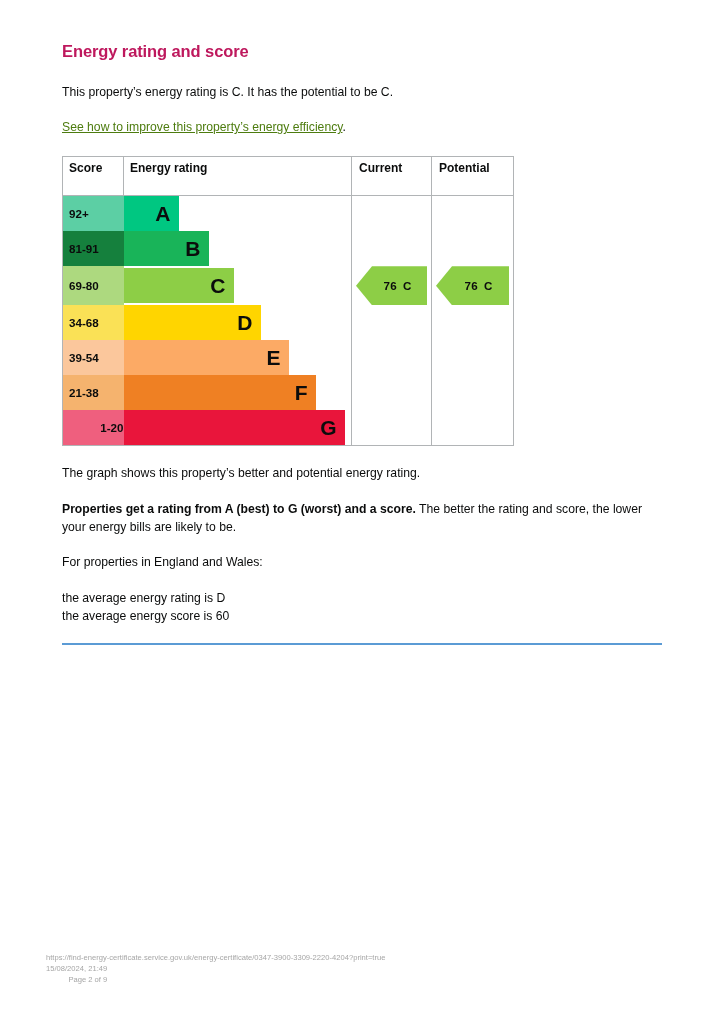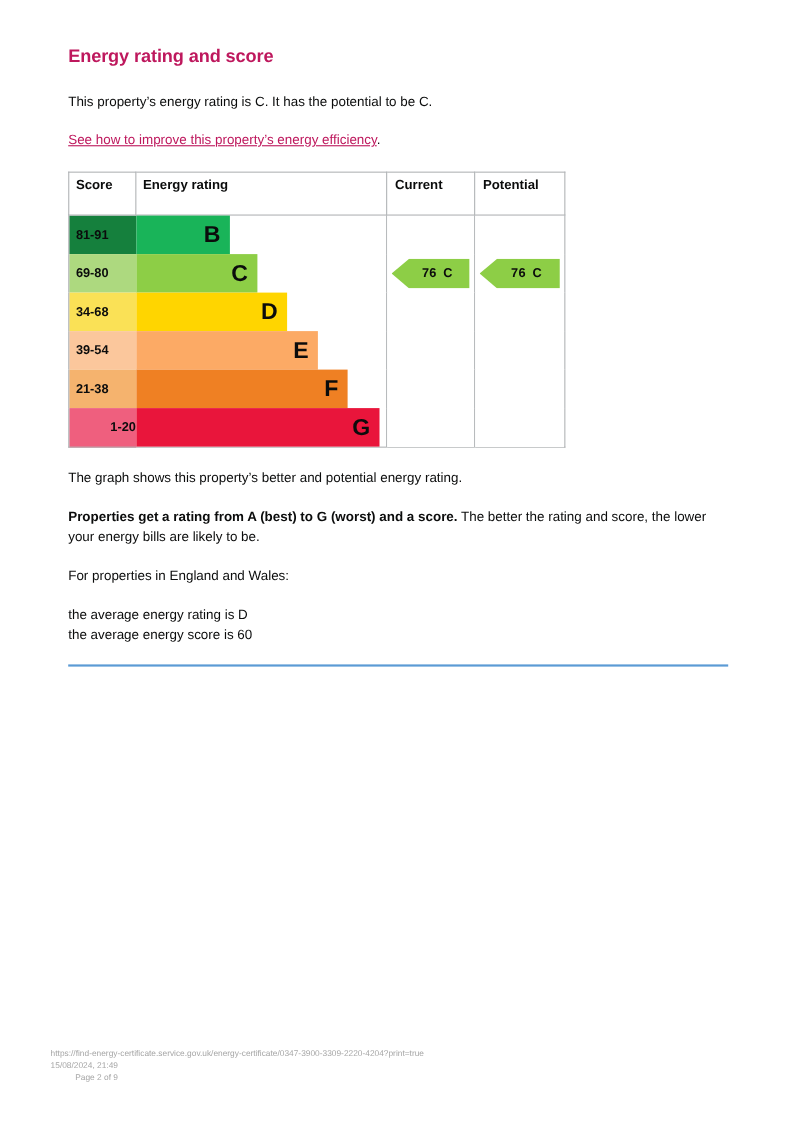--- a/index.html
+++ b/index.html
@@ -42,21 +42,21 @@
   }
 
   p.body-text {
     font-size: 12.2px;
     line-height: 1.45;
     margin: 0 0 18px 0;
     color: #0b0c0c;
   }
 
   a.link {
-    color: #be185d;
+    color: #4d7c0f;
     text-decoration: underline;
     font-size: 12.2px;
   }
   .link-line {
     font-size: 12.2px;
     margin: 0 0 19px 0;
     line-height: 1.45;
   }
 
   
@@ -118,21 +118,21 @@
   }
 
   td.cur-cell, td.pot-cell {
     border-left: 1px solid #b1b4b6;
     position: relative;
     background: #ffffff;
   }
 
   .arrow {
     position: relative;
-    height: 27px;
+    height: 39px;
     margin-left: 4px;
     margin-right: 4px;
     display: flex;
     align-items: center;
     justify-content: center;
     clip-path: polygon(16px 0, 100% 0, 100% 100%, 16px 100%, 0 50%);
     color: #0b0c0c;
     font-size: 11.6px;
     font-weight: bold;
     padding-left: 12px;
@@ -194,20 +194,30 @@
       <thead>
         <tr>
           <th class="th-score">Score</th>
           <th class="th-rating">Energy rating</th>
           <th class="th-current">Current</th>
           <th class="th-potential">Potential</th>
         </tr>
       </thead>
       <tbody id="graph-body">
           <tr>
+            <td class="score-cell" style="background: rgb(92, 207, 164);">92+</td>
+            <td class="bar-cell">
+              <div class="bar" style="width: 55px; background: rgb(0, 199, 129);">
+                <span class="letter">A</span>
+              </div>
+            </td>
+            <td class="cur-cell"></td>
+            <td class="pot-cell"></td>
+          </tr>
+          <tr>
             <td class="score-cell" style="background: #15803d;">81-91</td>
             <td class="bar-cell">
               <div class="bar" style="width: 85px; background: rgb(25, 180, 89);">
                 <span class="letter">B</span>
               </div>
             </td>
             <td class="cur-cell"></td>
             <td class="pot-cell"></td>
           </tr>
           <tr>

